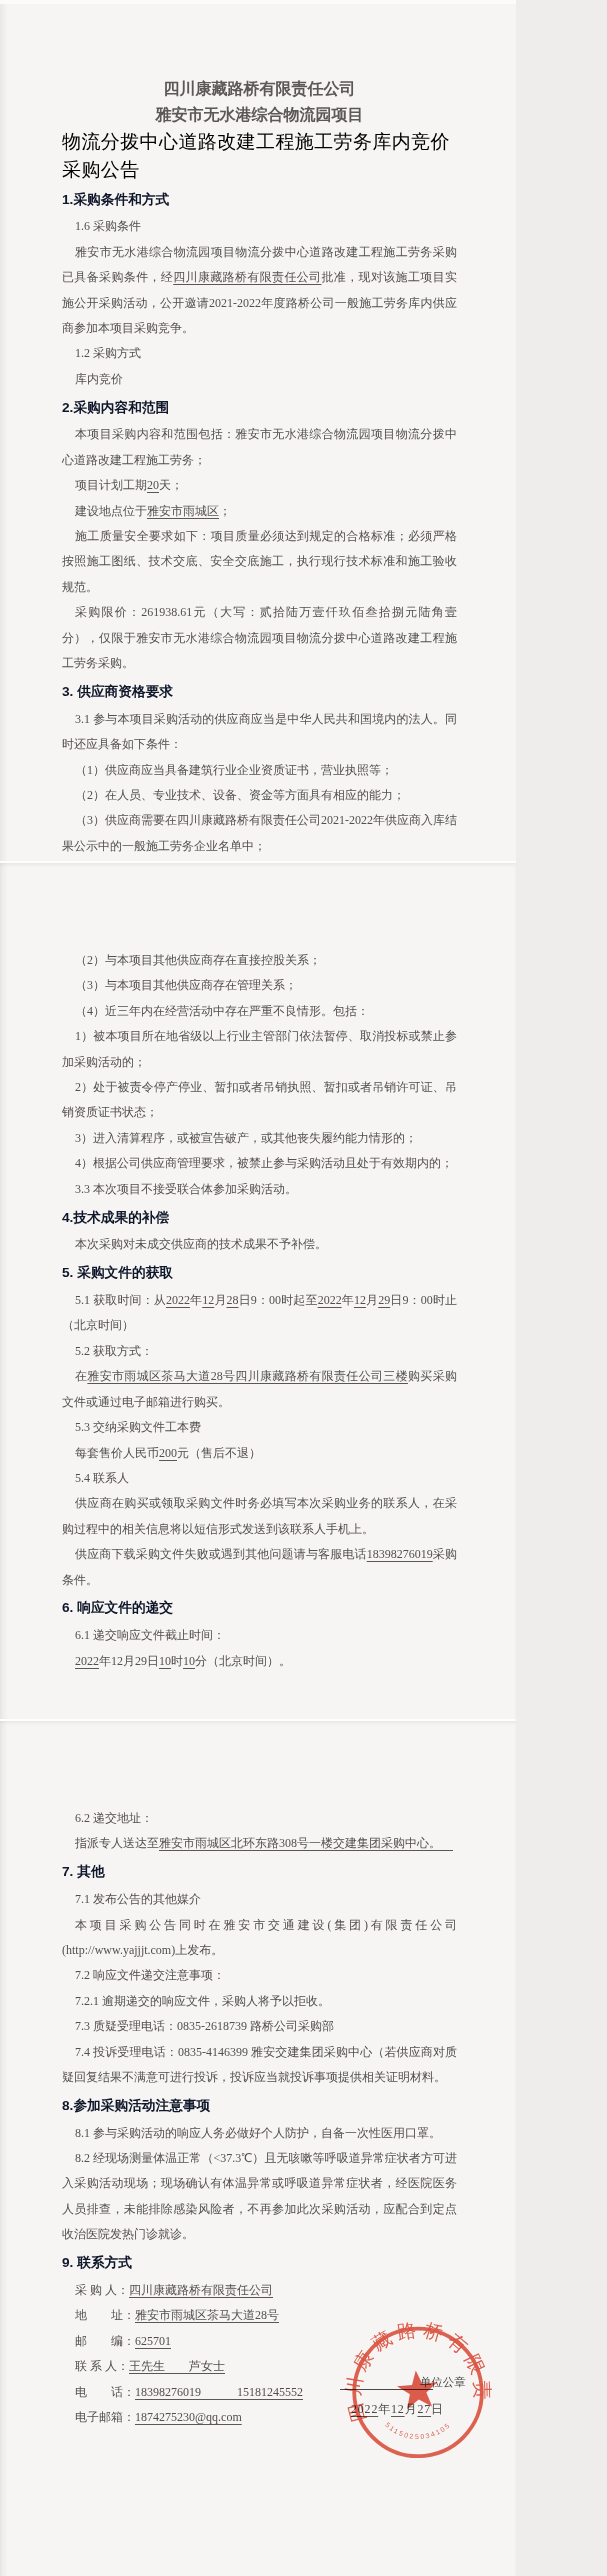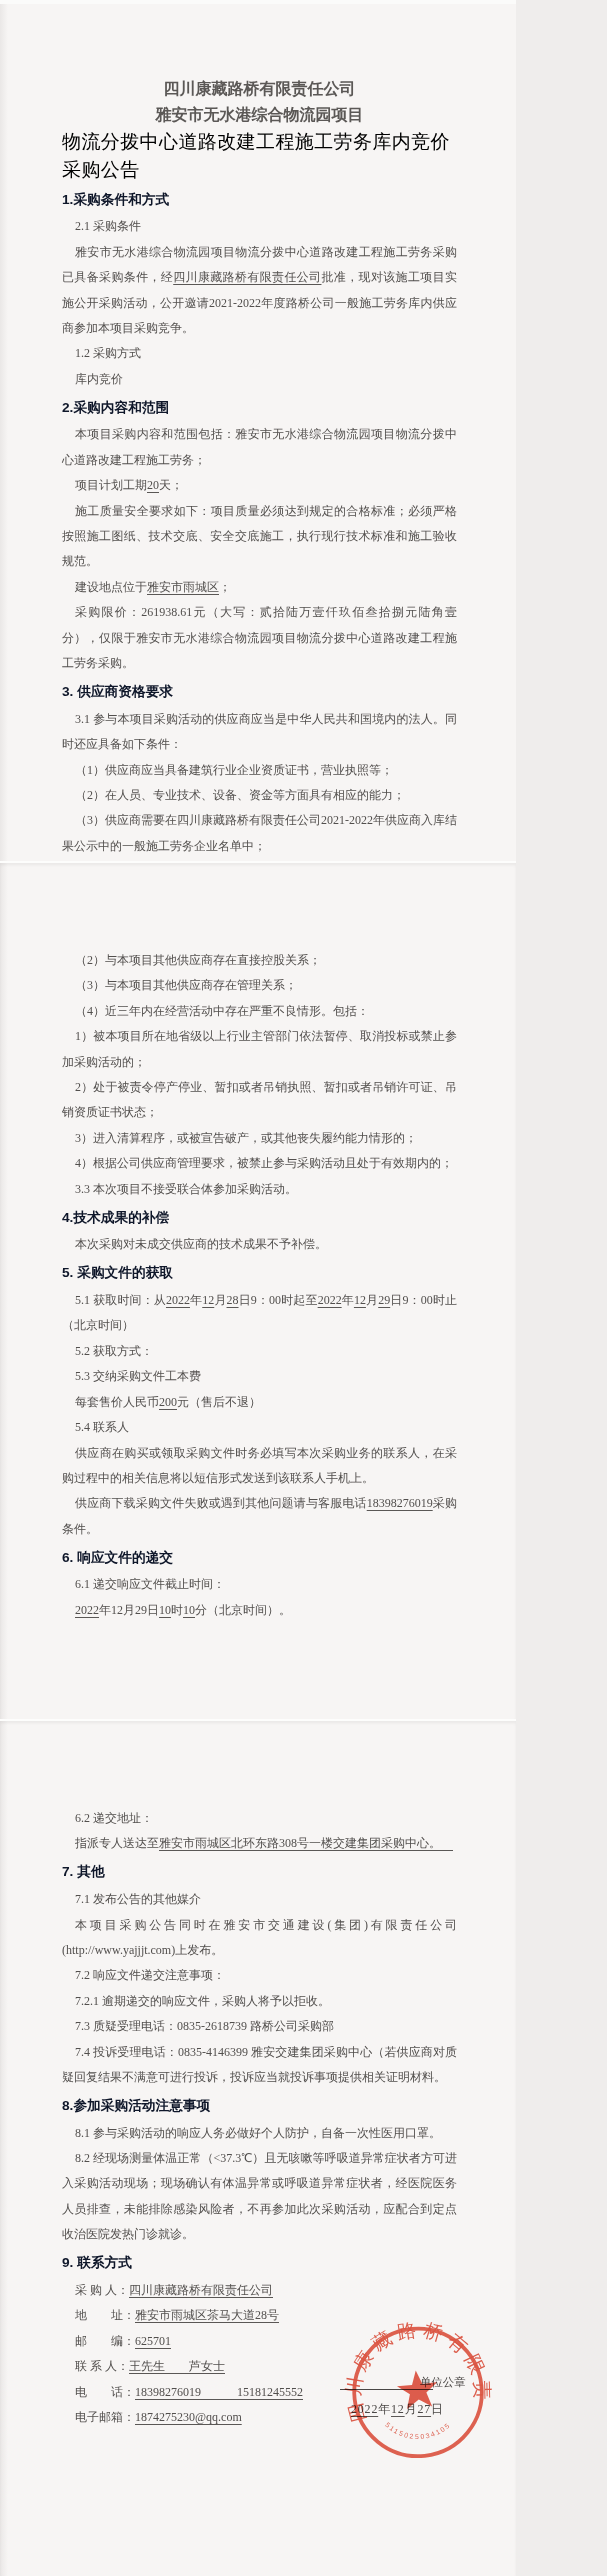--- a/index.html
+++ b/index.html
@@ -98,29 +98,29 @@
 <body>
 
 <div class="scan">
 
   <div class="page page-1">
     <div class="content">
         <div class="blk title">四川康藏路桥有限责任公司</div>
         <div class="blk title">雅安市无水港综合物流园项目</div>
         <div class="blk title-lg">物流分拨中心道路改建工程施工劳务库内竞价采购公告</div>
         <div class="blk h1">1.采购条件和方式</div>
-        <div class="blk p">2.1 采购条件</div>
+        <div class="blk p">1.6 采购条件</div>
         <div class="blk p"><span>雅安市无水港综合物流园项目物流分拨中心道路改建工程施工劳务采购已具备采购条件，经</span><span class="u">四川康藏路桥有限责任公司</span><span>批准，现对该施工项目实施公开采购活动，公开邀请2021-2022年度路桥公司一般施工劳务库内供应商参加本项目采购竞争。</span></div>
         <div class="blk p">1.2 采购方式</div>
         <div class="blk p">库内竞价</div>
         <div class="blk h1">2.采购内容和范围</div>
         <div class="blk p">本项目采购内容和范围包括：雅安市无水港综合物流园项目物流分拨中心道路改建工程施工劳务；</div>
         <div class="blk p"><span>项目计划工期</span><span class="u">20</span><span>天；</span></div>
+        <div class="blk p"><span>建设地点位于</span><span class="u">雅安市雨城区</span><span>；</span></div>
         <div class="blk p">施工质量安全要求如下：项目质量必须达到规定的合格标准；必须严格按照施工图纸、技术交底、安全交底施工，执行现行技术标准和施工验收规范。</div>
-        <div class="blk p"><span>建设地点位于</span><span class="u">雅安市雨城区</span><span>；</span></div>
         <div class="blk p">采购限价：261938.61元（大写：贰拾陆万壹仟玖佰叁拾捌元陆角壹分），仅限于雅安市无水港综合物流园项目物流分拨中心道路改建工程施工劳务采购。</div>
         <div class="blk h1">3. 供应商资格要求</div>
         <div class="blk p">3.1 参与本项目采购活动的供应商应当是中华人民共和国境内的法人。同时还应具备如下条件：</div>
         <div class="blk p">（1）供应商应当具备建筑行业企业资质证书，营业执照等；</div>
         <div class="blk p">（2）在人员、专业技术、设备、资金等方面具有相应的能力；</div>
         <div class="blk p">（3）供应商需要在四川康藏路桥有限责任公司2021-2022年供应商入库结果公示中的一般施工劳务企业名单中；</div>
         <div class="blk p">3.2 供应商不得存在下列情形之一：</div>
         <div class="blk p">（1）与本项目其他供应商的单位负责人为同一人；</div>
       </div>
   </div>
@@ -133,20 +133,21 @@
         <div class="blk p">1）被本项目所在地省级以上行业主管部门依法暂停、取消投标或禁止参加采购活动的；</div>
         <div class="blk p">2）处于被责令停产停业、暂扣或者吊销执照、暂扣或者吊销许可证、吊销资质证书状态；</div>
         <div class="blk p">3）进入清算程序，或被宣告破产，或其他丧失履约能力情形的；</div>
         <div class="blk p">4）根据公司供应商管理要求，被禁止参与采购活动且处于有效期内的；</div>
         <div class="blk p">3.3 本次项目不接受联合体参加采购活动。</div>
         <div class="blk h1">4.技术成果的补偿</div>
         <div class="blk p">本次采购对未成交供应商的技术成果不予补偿。</div>
         <div class="blk h1">5. 采购文件的获取</div>
         <div class="blk p"><span>5.1 获取时间：从</span><span class="u">2022</span><span>年</span><span class="u">12</span><span>月</span><span class="u">28</span><span>日9：00时起至</span><span class="u">2022</span><span>年</span><span class="u">12</span><span>月</span><span class="u">29</span><span>日9：00时止（北京时间）</span></div>
         <div class="blk p">5.2 获取方式：</div>
+        <div class="blk p"><span>在</span><span class="u">雅安市雨城区茶马大道28号四川康藏路桥有限责任公司三楼</span><span>购买采购文件或通过电子邮箱进行购买。</span></div>
         <div class="blk p">5.3 交纳采购文件工本费</div>
         <div class="blk p"><span>每套售价人民币</span><span class="u">200</span><span>元（售后不退）</span></div>
         <div class="blk p">5.4 联系人</div>
         <div class="blk p">供应商在购买或领取采购文件时务必填写本次采购业务的联系人，在采购过程中的相关信息将以短信形式发送到该联系人手机上。</div>
         <div class="blk p"><span>供应商下载采购文件失败或遇到其他问题请与客服电话</span><span class="u">18398276019</span><span>采购条件。</span></div>
         <div class="blk h1">6. 响应文件的递交</div>
         <div class="blk p">6.1 递交响应文件截止时间：</div>
         <div class="blk p"><span class="u">2022</span><span>年12月29日</span><span class="u">10</span><span>时</span><span class="u">10</span><span>分（北京时间）。</span></div>
       </div>
   </div>

